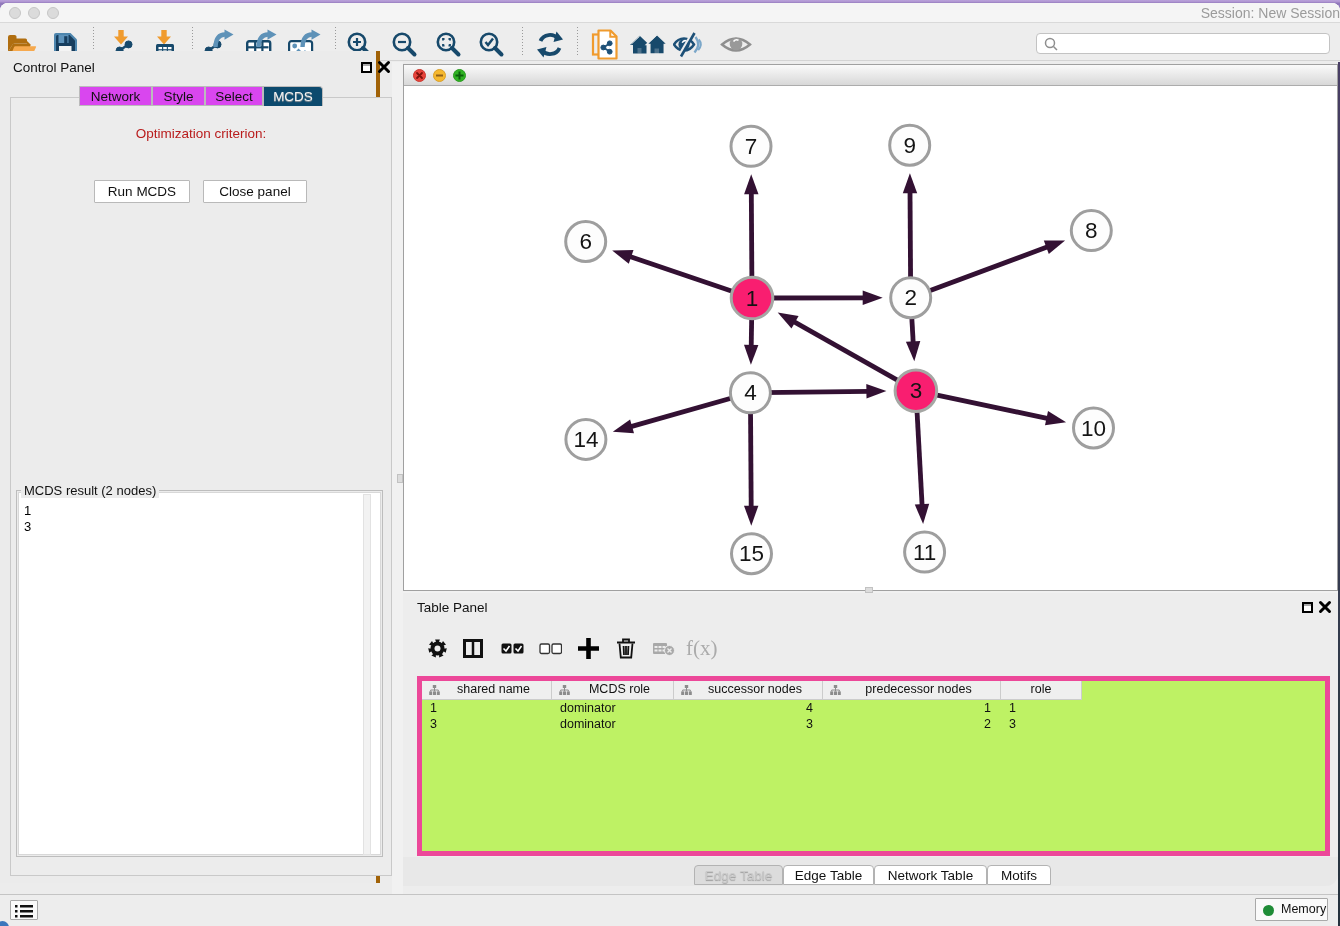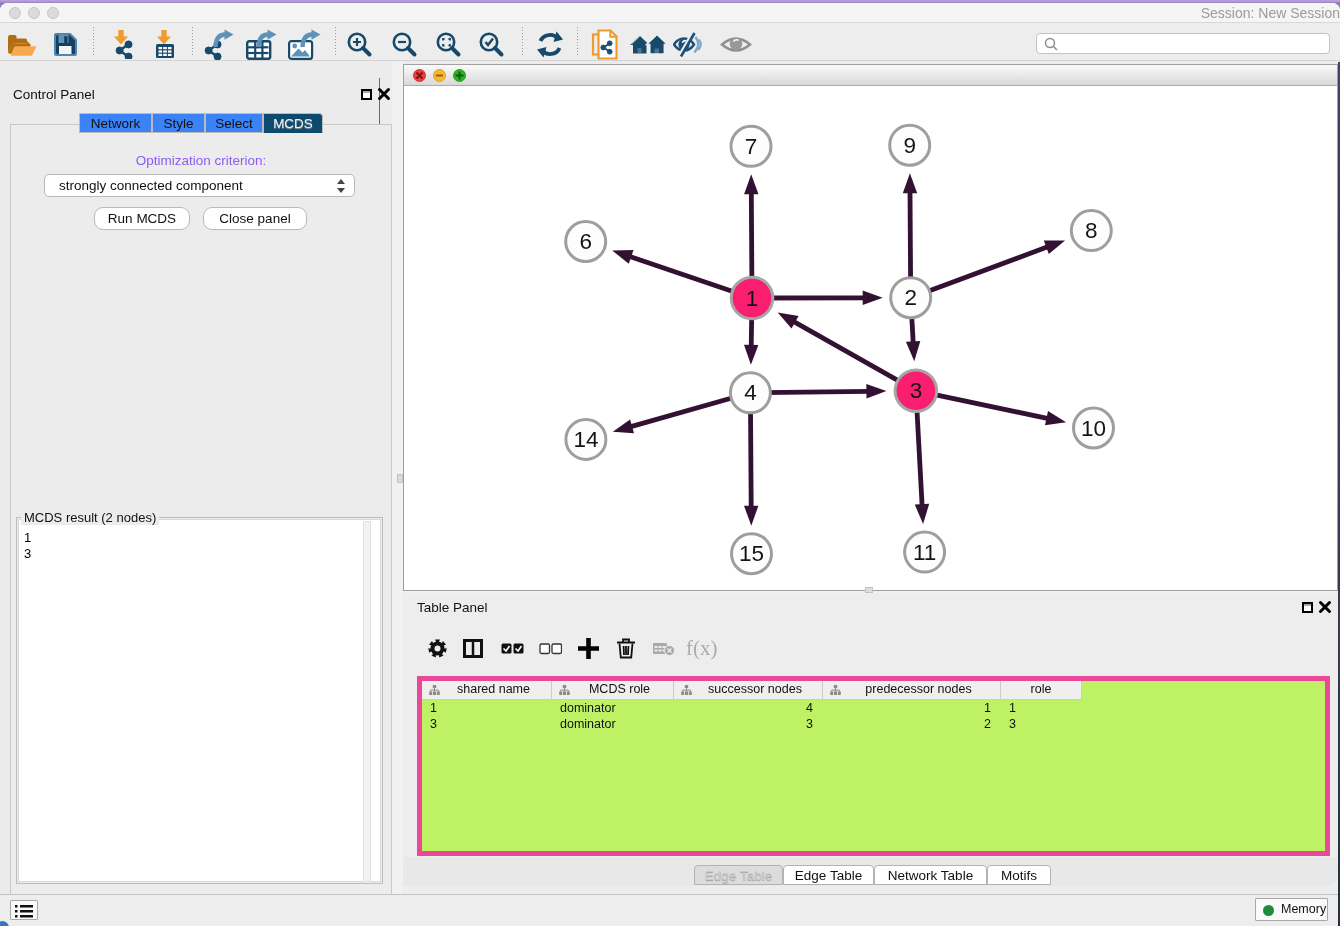--- a/index.html
+++ b/index.html
@@ -5,27 +5,27 @@
 body{background:linear-gradient(#B9A2DA 0px,#AE93D1 2px,#9179BB 3px);font-family:"Liberation Sans",sans-serif;position:relative}
 .abs{position:absolute}
 .win{position:absolute;left:0;top:3px;width:1340px;height:923px;background:#ECECEC;border-radius:8px 8px 0 0;box-shadow:inset 0 1px 0 #fff}
 .titlebar{position:absolute;left:0;top:3px;width:1340px;height:20px;background:#F5F5F5;border-bottom:1px solid #D9D9D9;border-radius:8px 8px 0 0}
 .tl{position:absolute;top:4px;width:12px;height:12px;border-radius:50%;background:#DBDBDB;border:1px solid #C6C6C6}
 .wtitle{position:absolute;top:2px;left:0;width:100%;text-align:right;font-size:14px;color:#9B9B9B}
 .toolbar{position:absolute;left:0;top:23px;width:1340px;height:38px;background:#EDEDED;border-bottom:1px solid #D4D4D4}
 .sep{position:absolute;top:4px;height:30px;width:1px;background-image:linear-gradient(#9a9a9a 1px,transparent 1px);background-size:1px 3px}
 .searchbox{position:absolute;left:1036px;top:10px;width:294px;height:21px;background:#fff;border:1px solid #C3C3C3;border-radius:4px}
 
-.cp{position:absolute;left:0;top:78px;width:380px;height:832px;background:#EBEBEB;border-right:1px solid #a16207}
+.cp{position:absolute;left:0;top:51px;width:380px;height:832px;background:#EBEBEB;border-right:4px solid #a16207}
 .cphead{position:absolute;left:13px;top:71px;font-size:13.5px;color:#111}
 .flt{position:absolute;width:11px;height:11px;border:2px solid #000;background:#fff;box-shadow:inset 0 2px 0 #aaa}
 .cpc{position:absolute;left:10px;top:46px;width:382px;height:779px;border:1px solid #C9C9C9;background:#ECECEC}
-.tab{position:absolute;top:35px;height:20px;background:#3b82f6;border:1px solid #BBB;font-size:13.5px;color:#111;text-align:center;line-height:19px;z-index:3}
+.tab{position:absolute;top:35px;height:20px;background:#d946ef;border:1px solid #BBB;font-size:13.5px;color:#111;text-align:center;line-height:19px;z-index:3}
 .seltab{background:#0c4a6e;color:#F2F2F2;text-shadow:0 1px 1px #999;border-bottom:none;border-radius:0 4px 0 0}
-.btn{position:absolute;height:23px;background:#fff;border:1px solid #B9B9B9;border-radius:9px;font-size:13.5px;color:#111;text-align:center;line-height:21px}
+.btn{position:absolute;height:23px;background:#fff;border:1px solid #B9B9B9;border-radius:1px;font-size:13.5px;color:#111;text-align:center;line-height:21px}
 .grp{position:absolute;left:16px;top:439px;width:367px;height:367px;border:1px solid #BDBDBD}
 .grplabel{position:absolute;left:21px;top:432px;background:#ECECEC;padding:0 3px;font-size:13px;color:#111}
 .grpwhite{position:absolute;left:1px;top:1px;width:363px;height:363px;background:#fff;border:1px solid #D8D8D8}
 
 .status{position:absolute;left:0;top:894px;width:1340px;height:32px;background:#EDEDED;border-top:1px solid #C4C4C4}
 .sbtn{position:absolute;background:#FAFAFA;border:1px solid #A9A9A9;border-radius:1px}
 
 .netwin{position:absolute;left:403px;top:64px;width:935px;height:527px;border:1px solid #A0A0A0;background:#fff}
 .nettitle{position:absolute;left:0;top:0;width:100%;height:21px;background:linear-gradient(#FAFAFA,#D8D8D8);border-bottom:1px solid #ACACAC}
 .tlb{position:absolute;top:3.5px;width:13px;height:13px;border-radius:50%}
@@ -226,27 +226,21 @@
  <div class="cpc"></div>
  <div class="cphead" style="top:9px">Control Panel</div>
  <div class="flt" style="left:361px;top:11px"></div>
  <svg class="abs" style="left:377px;top:9px" width="14" height="14" viewBox="0 0 14 14">
       <path d="M2.5 2.5 L11.5 11.5 M11.5 2.5 L2.5 11.5" stroke="#000" stroke-width="3" stroke-linecap="round"></path>
     </svg>
  <div class="tab" style="left:79px;width:73px">Network</div>
  <div class="tab" style="left:152px;width:53px">Style</div>
  <div class="tab" style="left:205px;width:58px">Select</div>
  <div class="tab seltab" style="left:263px;width:60px">MCDS</div>
- <div class="abs" style="left:10px;top:75px;width:382px;text-align:center;font-size:13.5px;color:#8b5cf6">Optimization criterion:</div>
- <div class="btn" style="left:44px;top:96px;width:311px;text-align:left;padding-left:14px;border-radius:5px">strongly connected component
-   <svg width="10" height="14" style="position:absolute;right:8px;top:4px">
-        <path d="M5 0 L9 5 L1 5 Z" fill="#444"></path>
-        <path d="M5 14 L9 9 L1 9 Z" fill="#444"></path>
-      </svg>
- </div>
+ <div class="abs" style="left:10px;top:75px;width:382px;text-align:center;font-size:13.5px;color:#b91c1c">Optimization criterion:</div>
  <div class="btn" style="left:94px;top:129px;width:96px">Run MCDS</div>
  <div class="btn" style="left:203px;top:129px;width:104px">Close panel</div>
  <div class="grp">
       <div class="grpwhite">
    <div class="abs" style="left:5px;top:10px;font-size:13px">1</div>
    <div class="abs" style="left:5px;top:26px;font-size:13px">3</div>
    <div class="abs" style="right:9px;top:1px;width:8px;height:361px;background:#F2F2F2;border:1px solid #E2E2E2"></div>
  </div>
     </div>
  <div class="grplabel">MCDS result (2 nodes)</div>

